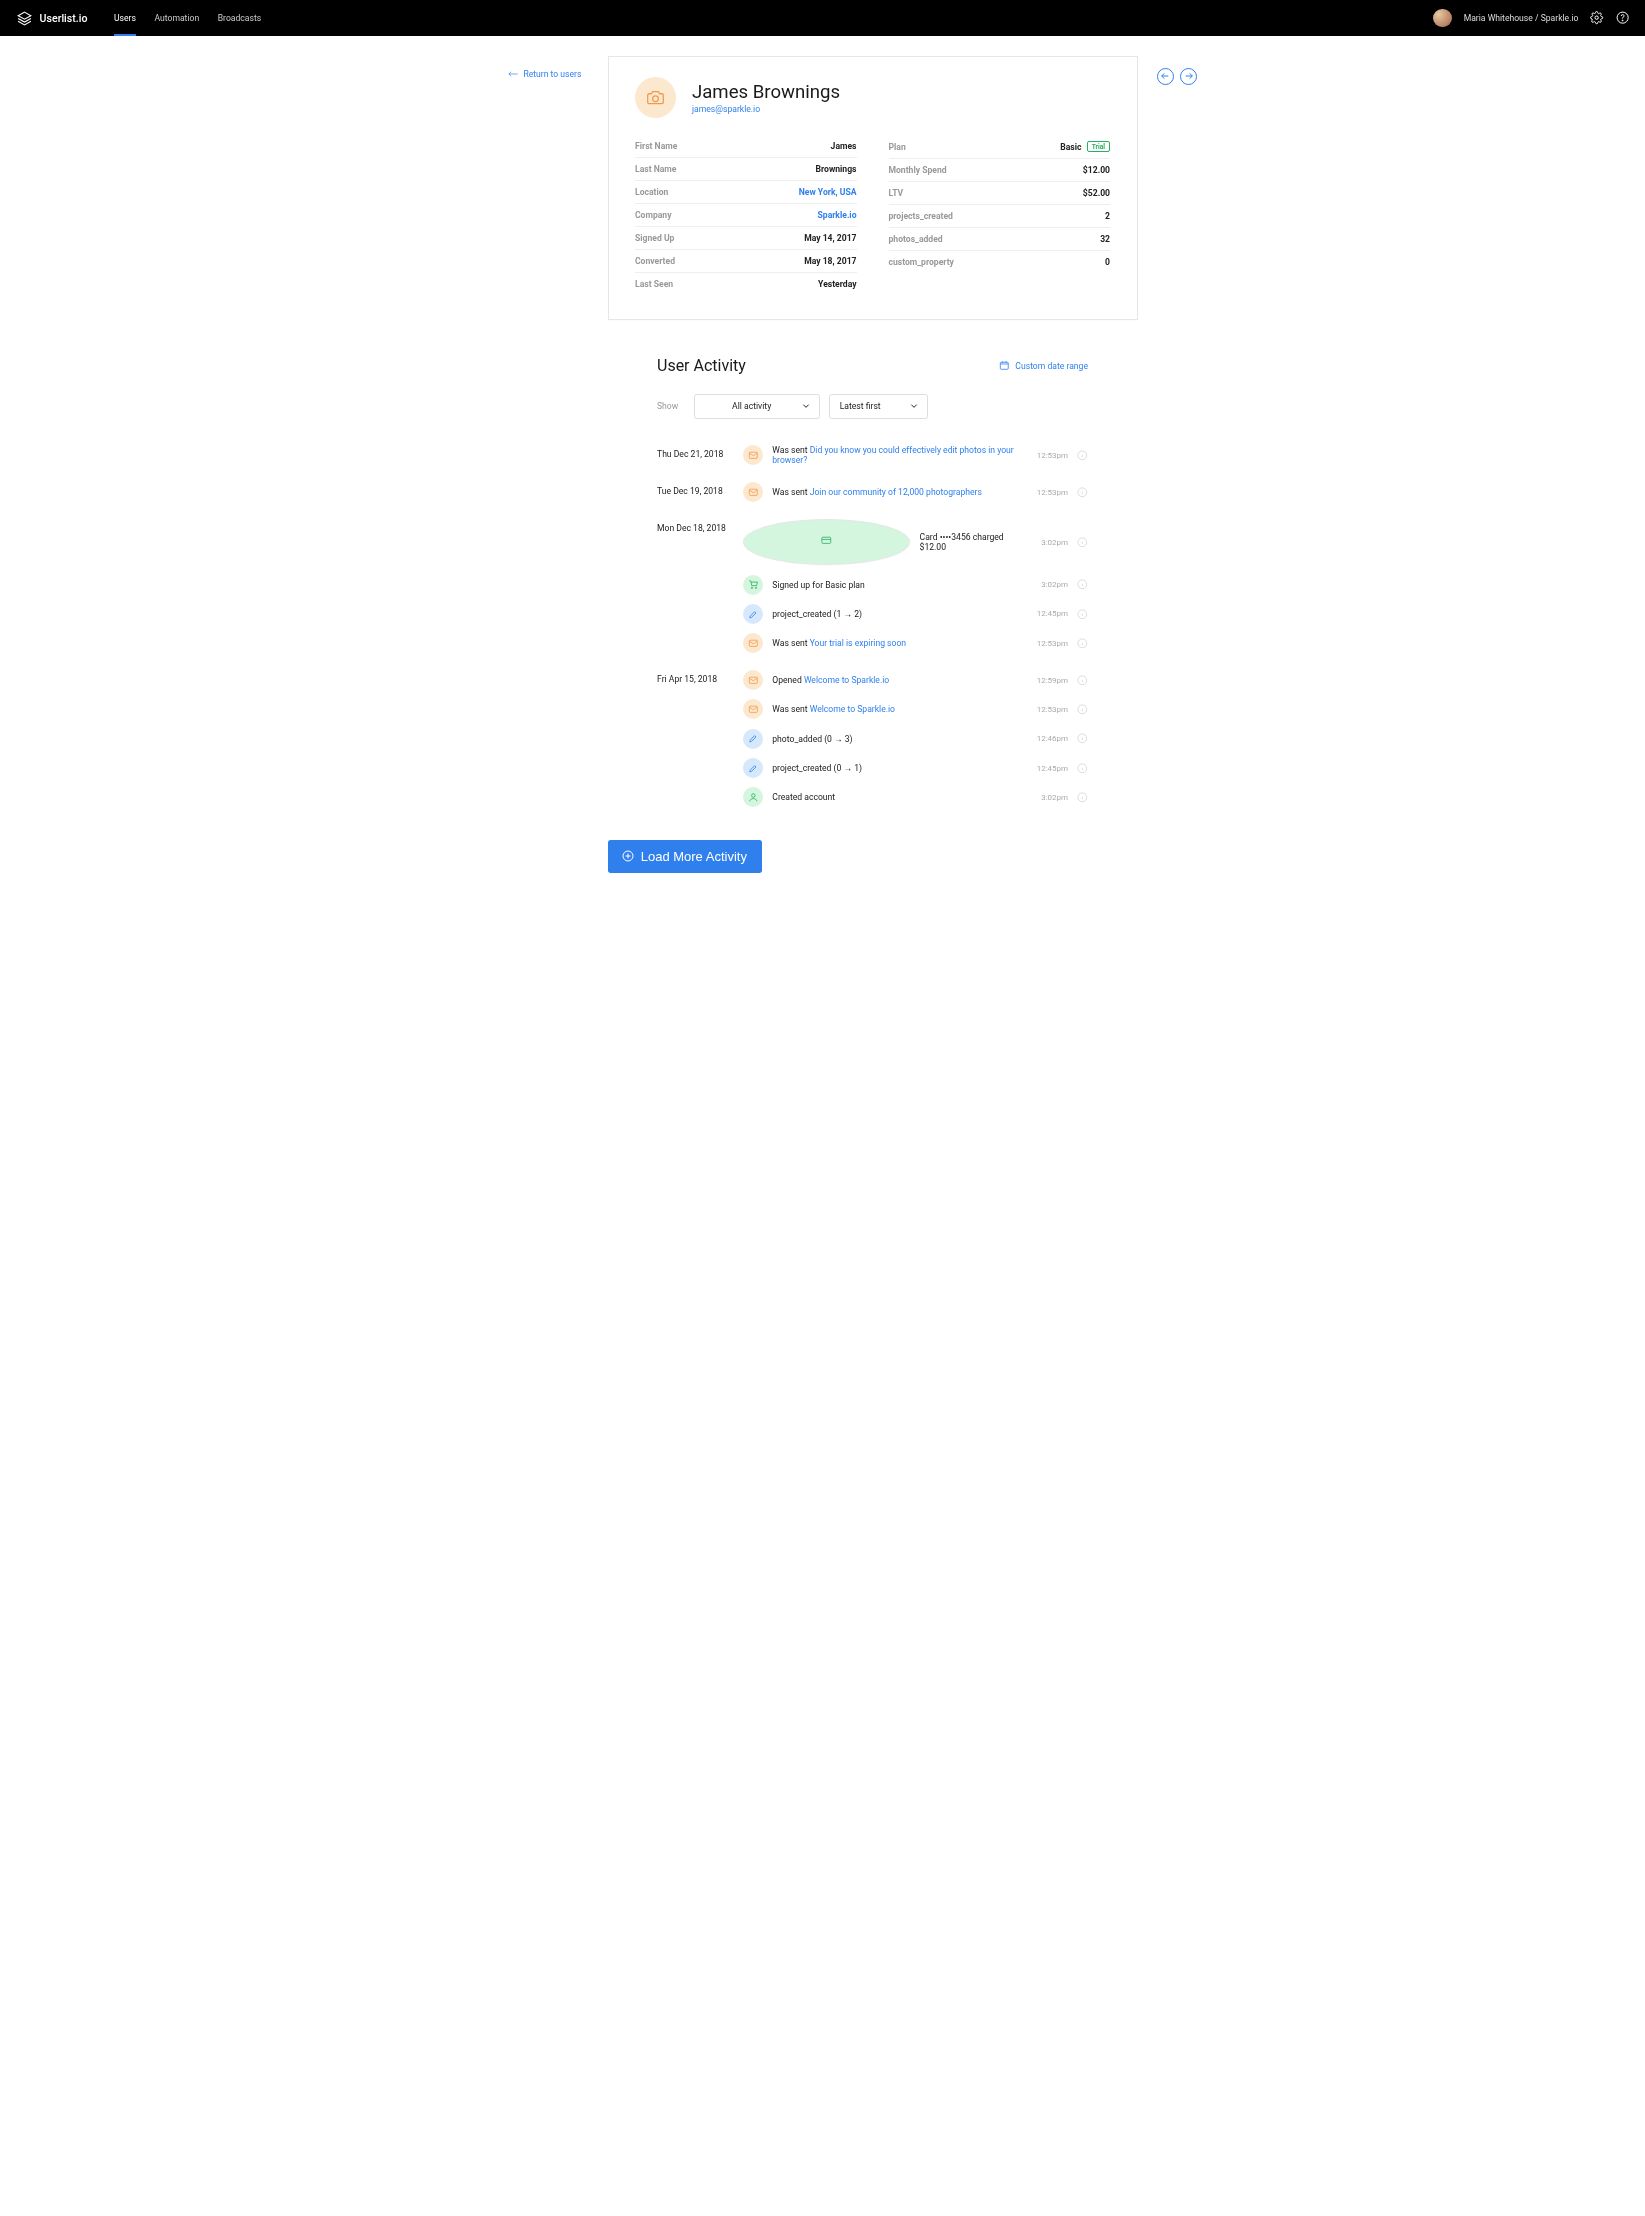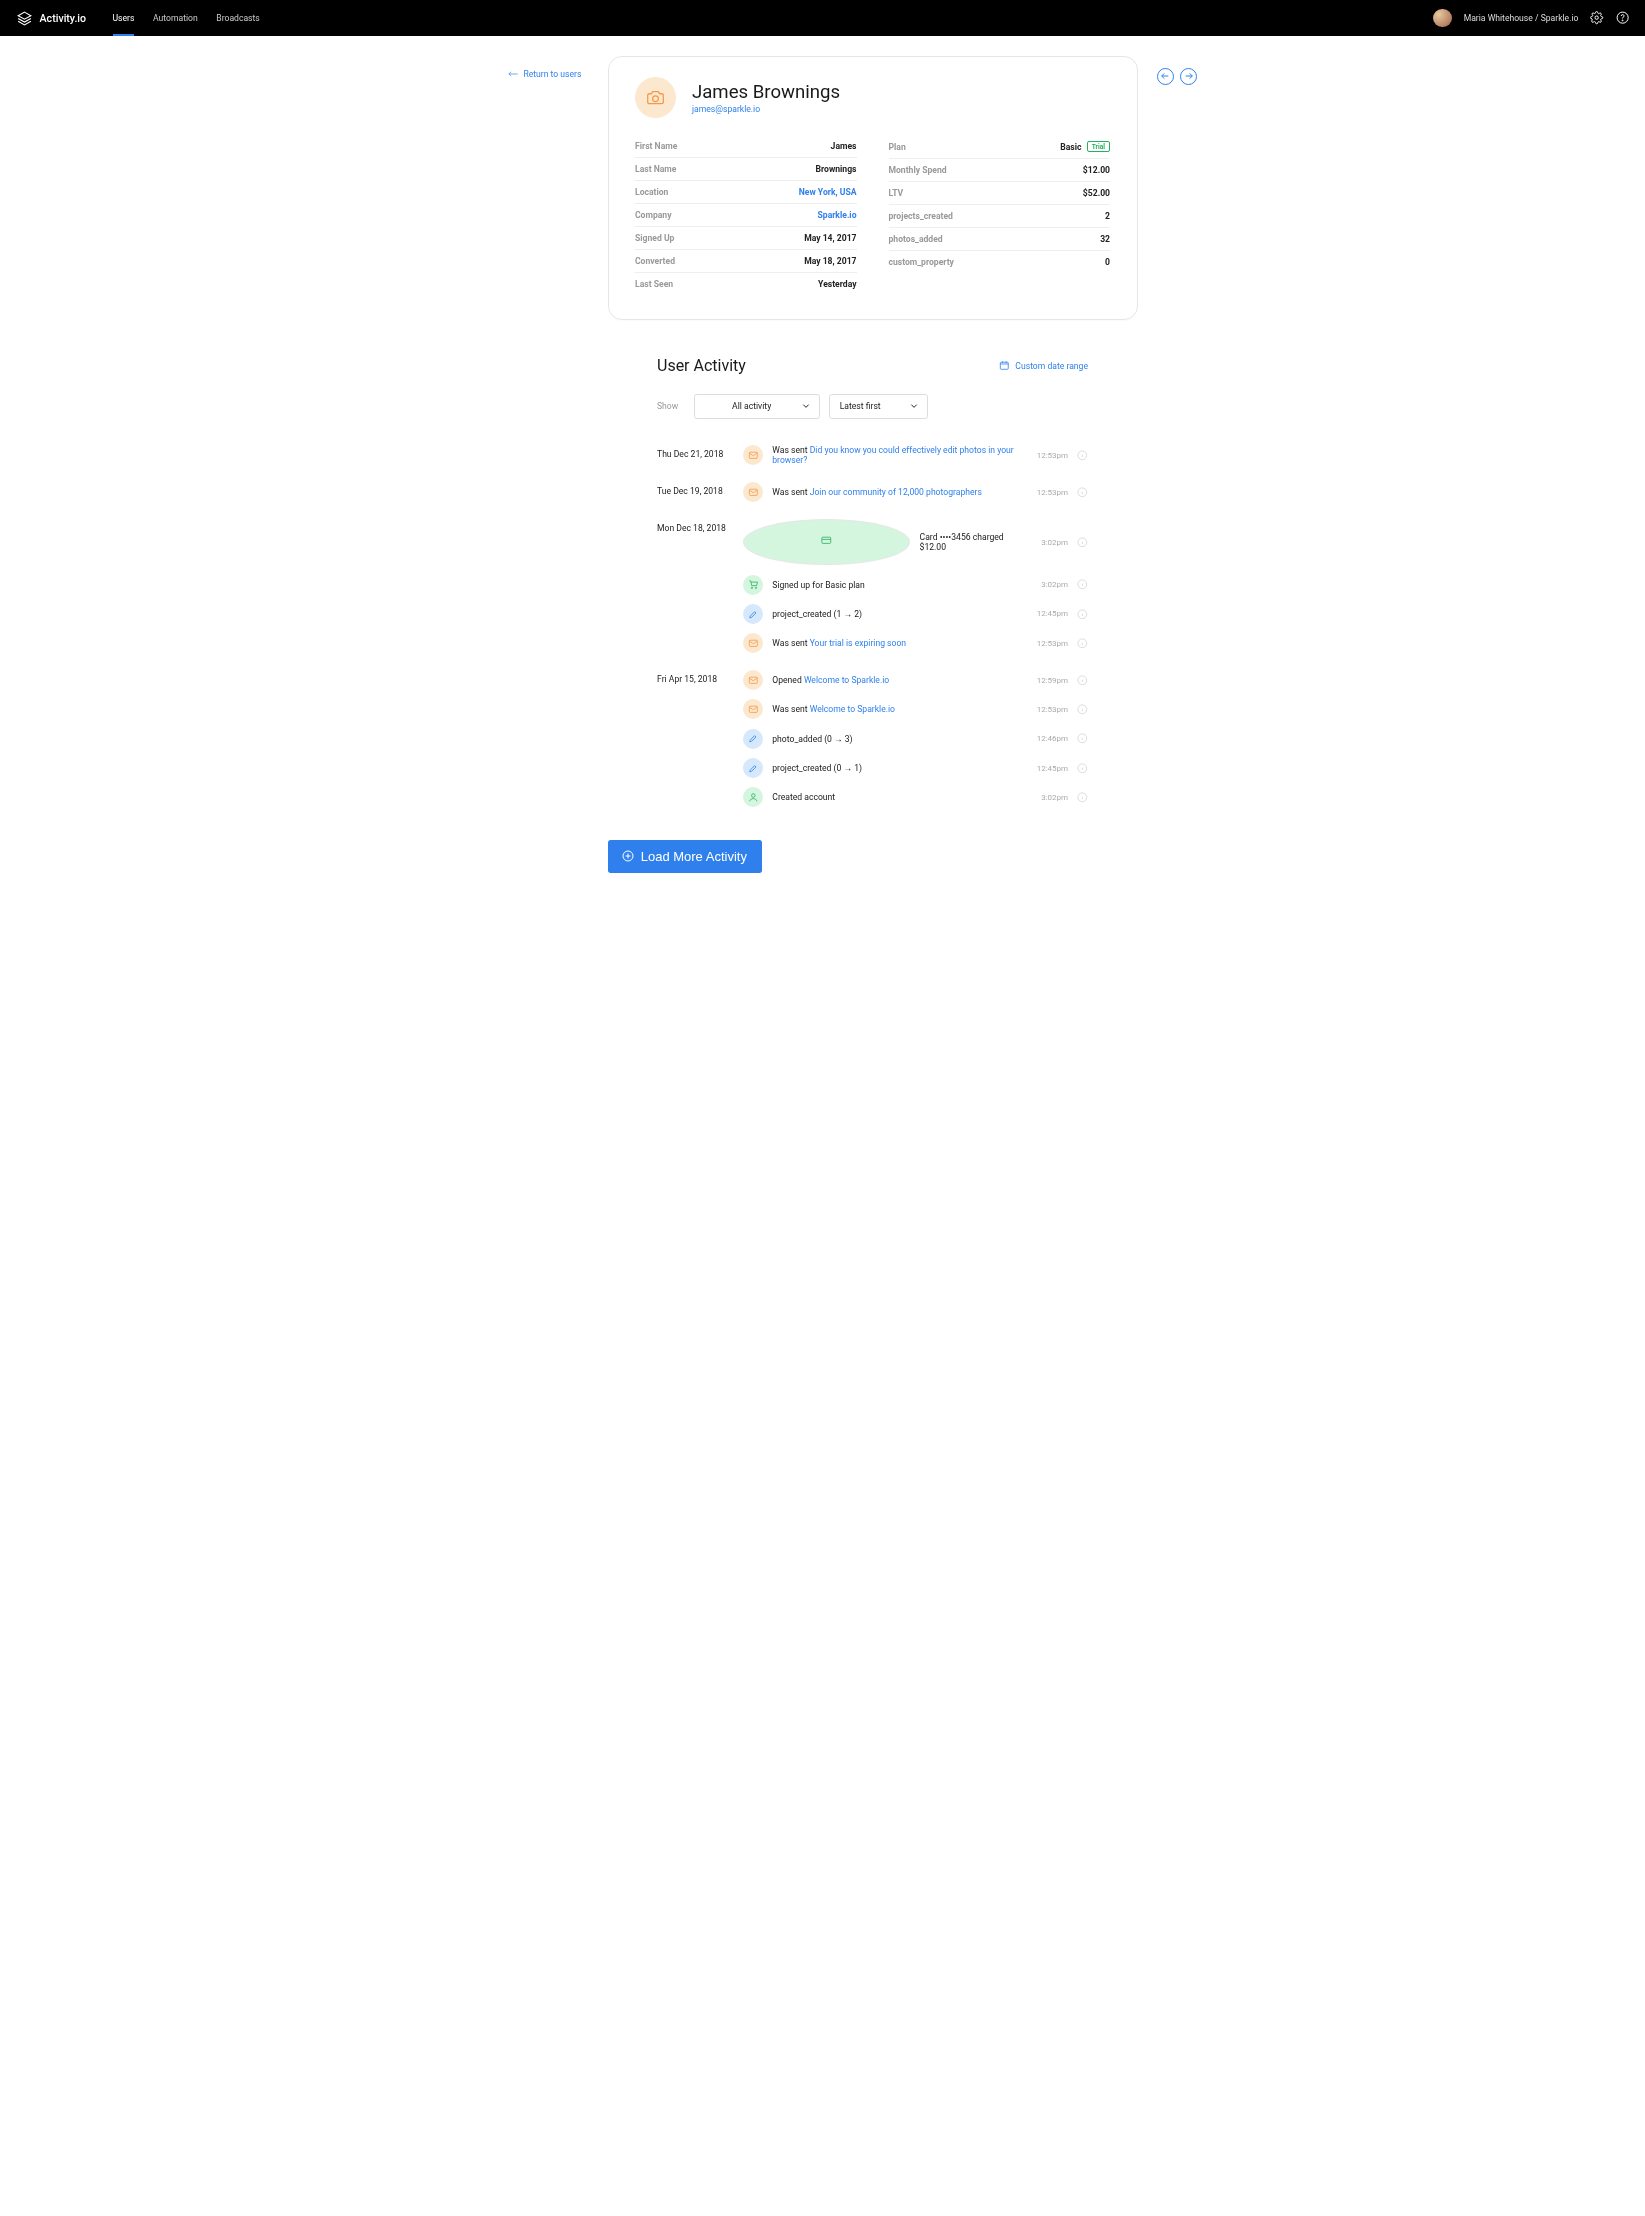--- a/index.html
+++ b/index.html
@@ -32,21 +32,21 @@
   .account-text { font-size: 8.6px; color:#ddd; }
   .icon-btn { width:13.3px; height:13.3px; color:#fff; cursor:pointer; }
 
   
   .page { padding: 20px 0 53px; }
   .row { display:flex; max-width: 630px; margin: 0 auto; }
   .return-col { width: 100px; padding-top: 13.3px; }
   .return-link { color:#2F80ED; font-size:8.6px; display:inline-flex; align-items:center; gap:5.3px; cursor:pointer; }
   .return-link svg { width:10.6px; height:8px; }
   .card {
-    flex:1; border:0.7px solid #e6e6e6; border-radius:14px; padding: 20px 26.5px 24px; position:relative;
+    flex:1; border:0.7px solid #e6e6e6; border-radius:0; padding: 20px 26.5px 24px; position:relative;
     box-shadow: 0 0.7px 1.3px rgba(0,0,0,0.02);
   }
   .card-arrows { position:absolute; left: calc(100% + 20px); top: 10.6px; display:flex; gap:6.6px; }
   .circle-btn { width:17px; height:17px; border:1px solid #2F80ED; border-radius:50%; display:flex; align-items:center; justify-content:center; color:#2F80ED; cursor:pointer;}
   .circle-btn svg { width:8px; height:8px; }
 
   .profile-head { display:flex; align-items:center; gap:16px; margin-bottom:17px; }
   .profile-avatar { width:41px; height:41px; background:#FCE8CF; border-radius:50%; display:flex; align-items:center; justify-content:center; color:#F2994A; }
   .profile-avatar svg { width:17px; height:14.6px; }
   .profile-name { font-size:18.6px; font-weight:400; margin-bottom:1.3px; }
@@ -102,21 +102,21 @@
 
 <div class="topbar">
   <div class="logo-wrap">
     <span class="logo-icon">
       <svg viewBox="0 0 24 24" fill="none" stroke="#fff" stroke-width="1.5">
           <path d="M12 3 L21 8 L12 13 L3 8 Z"></path>
           <path d="M3 12 L12 17 L21 12"></path>
           <path d="M3 16 L12 21 L21 16"></path>
         </svg>
     </span>
-    <span class="logo-text">Activity.io</span>
+    <span class="logo-text">Userlist.io</span>
   </div>
   <div class="nav">
     <div class="nav-item active">Users</div>
     <div class="nav-item">Automation</div>
     <div class="nav-item">Broadcasts</div>
   </div>
   <div class="topbar-right">
     <div class="avatar"></div>
     <span class="account-text">Maria Whitehouse / Sparkle.io</span>
     <span class="icon-btn">

